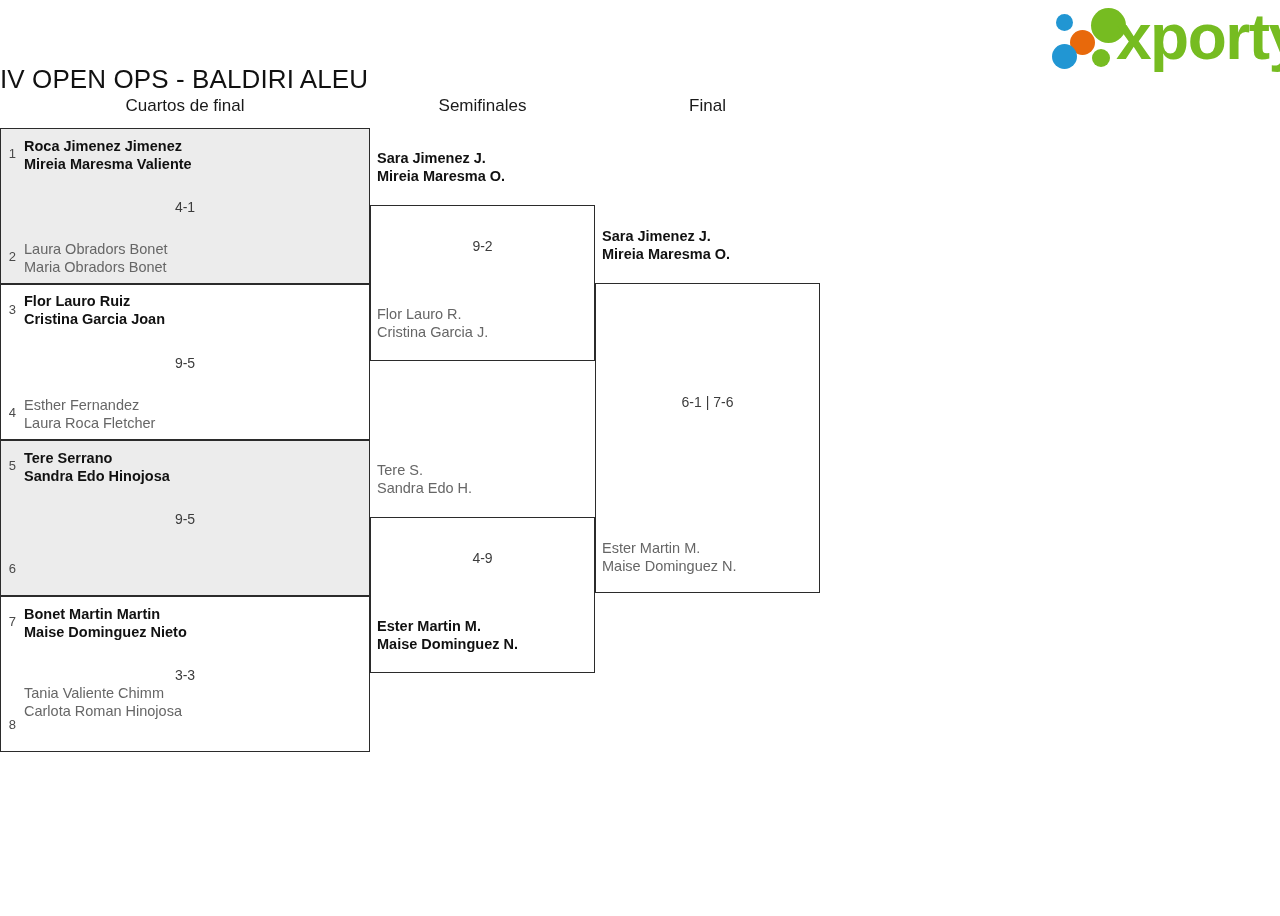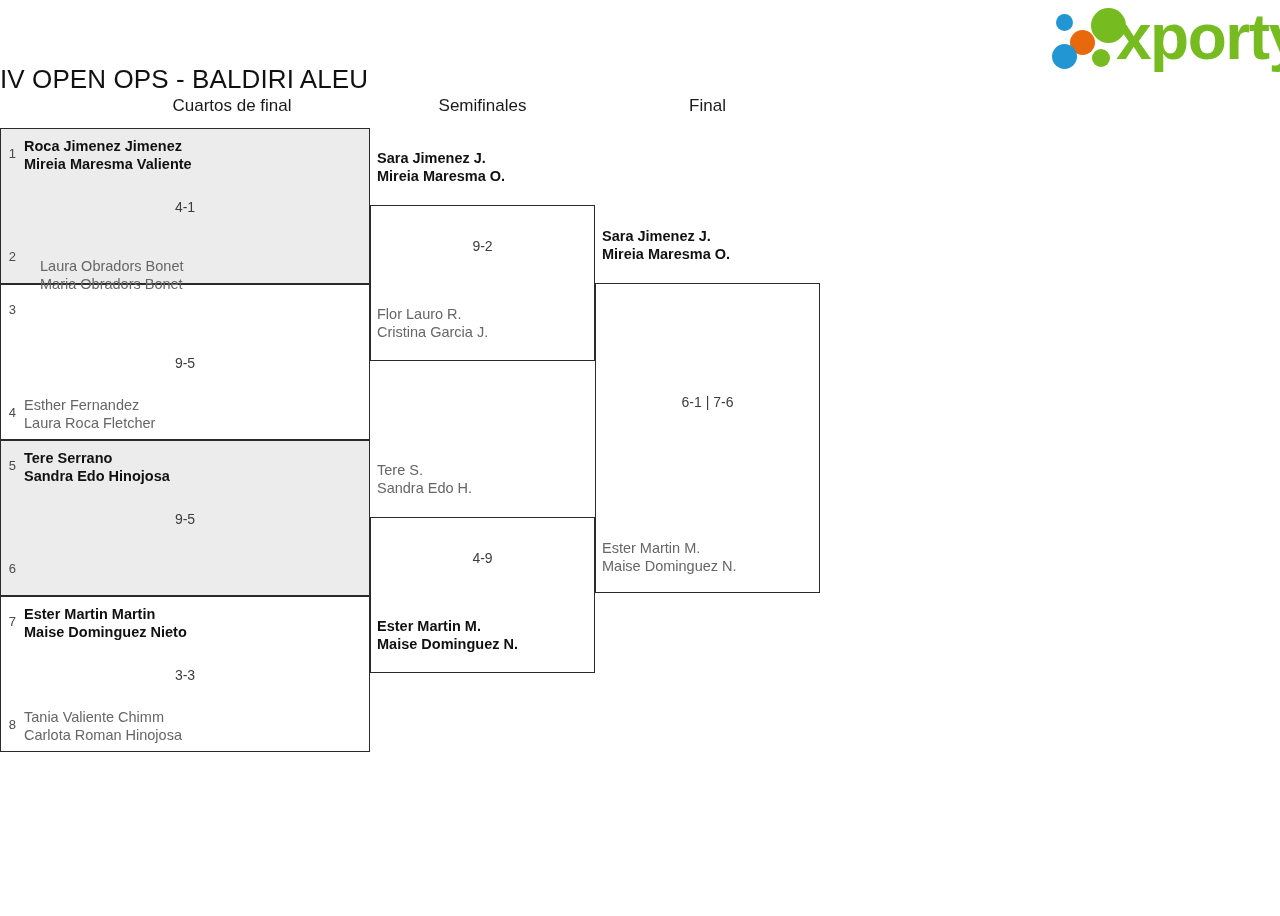--- a/index.html
+++ b/index.html
@@ -59,21 +59,21 @@
   
   .round-header {
     position: absolute;
     top: 96px;
     font-size: 17px;
     font-weight: 400;
     color: #1a1a1a;
     text-align: center;
     white-space: nowrap;
   }
-  #round-header-0 { left: 0px;   width: 370px; padding-left: 47px; }
+  #round-header-0 { left: 0px;   width: 370px; }
   #round-header-1 { left: 370px; width: 225px; }
   #round-header-2 { left: 595px; width: 225px; }
 
   
   #bracket {
     position: absolute;
     left: 0; top: 0;
     width: 1280px; height: 916px;
   }
 
@@ -161,49 +161,53 @@
   <div class="conn-box" style="left:370px; top:517px; width:225px; height:156px;"></div>
 
   <div class="conn-box" style="left:595px; top:283px; width:225px; height:310px;"></div>
 
   <span class="seed" style="left:0px;  top:146px;">1</span>
   <div class="entry winner" style="left:24px; top:137px;">
     <span class="line">Roca Jimenez Jimenez</span>
     <span class="line">Mireia Maresma Valiente</span>
   </div>
   <span class="seed" style="left:0px;  top:249px;">2</span>
-  <div class="entry loser" style="left:40px; top:240px;margin-top:17px;">
+  <div class="entry loser" style="left:24px; top:240px;">
     <span class="line">Laura Obradors Bonet</span>
     <span class="line">Maria Obradors Bonet</span>
   </div>
   <div class="score" style="left:0px; top:199px; width:370px;">4-1</div>
 
   <span class="seed" style="left:0px;  top:302px;">3</span>
+  <div class="entry winner" style="left:24px; top:292px;">
+    <span class="line">Flor Lauro Ruiz</span>
+    <span class="line">Cristina Garcia Joan</span>
+  </div>
   <span class="seed" style="left:0px;  top:405px;">4</span>
   <div class="entry loser" style="left:24px; top:396px;">
     <span class="line">Esther Fernandez</span>
     <span class="line">Laura Roca Fletcher</span>
   </div>
   <div class="score" style="left:0px; top:355px; width:370px;">9-5</div>
 
   <span class="seed" style="left:0px;  top:458px;">5</span>
   <div class="entry winner" style="left:24px; top:449px;">
     <span class="line">Tere Serrano</span>
     <span class="line">Sandra Edo Hinojosa</span>
   </div>
   <span class="seed" style="left:0px;  top:561px;">6</span>
   <div class="score" style="left:0px; top:511px; width:370px;">9-5</div>
 
   <span class="seed" style="left:0px;  top:614px;">7</span>
   <div class="entry winner" style="left:24px; top:605px;">
-    <span class="line">Ester Martin Martin</span>
+    <span class="line">Bonet Martin Martin</span>
     <span class="line">Maise Dominguez Nieto</span>
   </div>
   <span class="seed" style="left:0px;  top:717px;">8</span>
-  <div class="entry loser" style="left:24px; top:708px;">
+  <div class="entry loser" style="left:24px; top:684px;">
     <span class="line">Tania Valiente Chimm</span>
     <span class="line">Carlota Roman Hinojosa</span>
   </div>
   <div class="score" style="left:0px; top:667px; width:370px;">3-3</div>
 
   <div class="entry winner" style="left:377px; top:149px;">
     <span class="line">Sara Jimenez J.</span>
     <span class="line">Mireia Maresma O.</span>
   </div>
   <div class="entry loser" style="left:377px; top:305px;">

